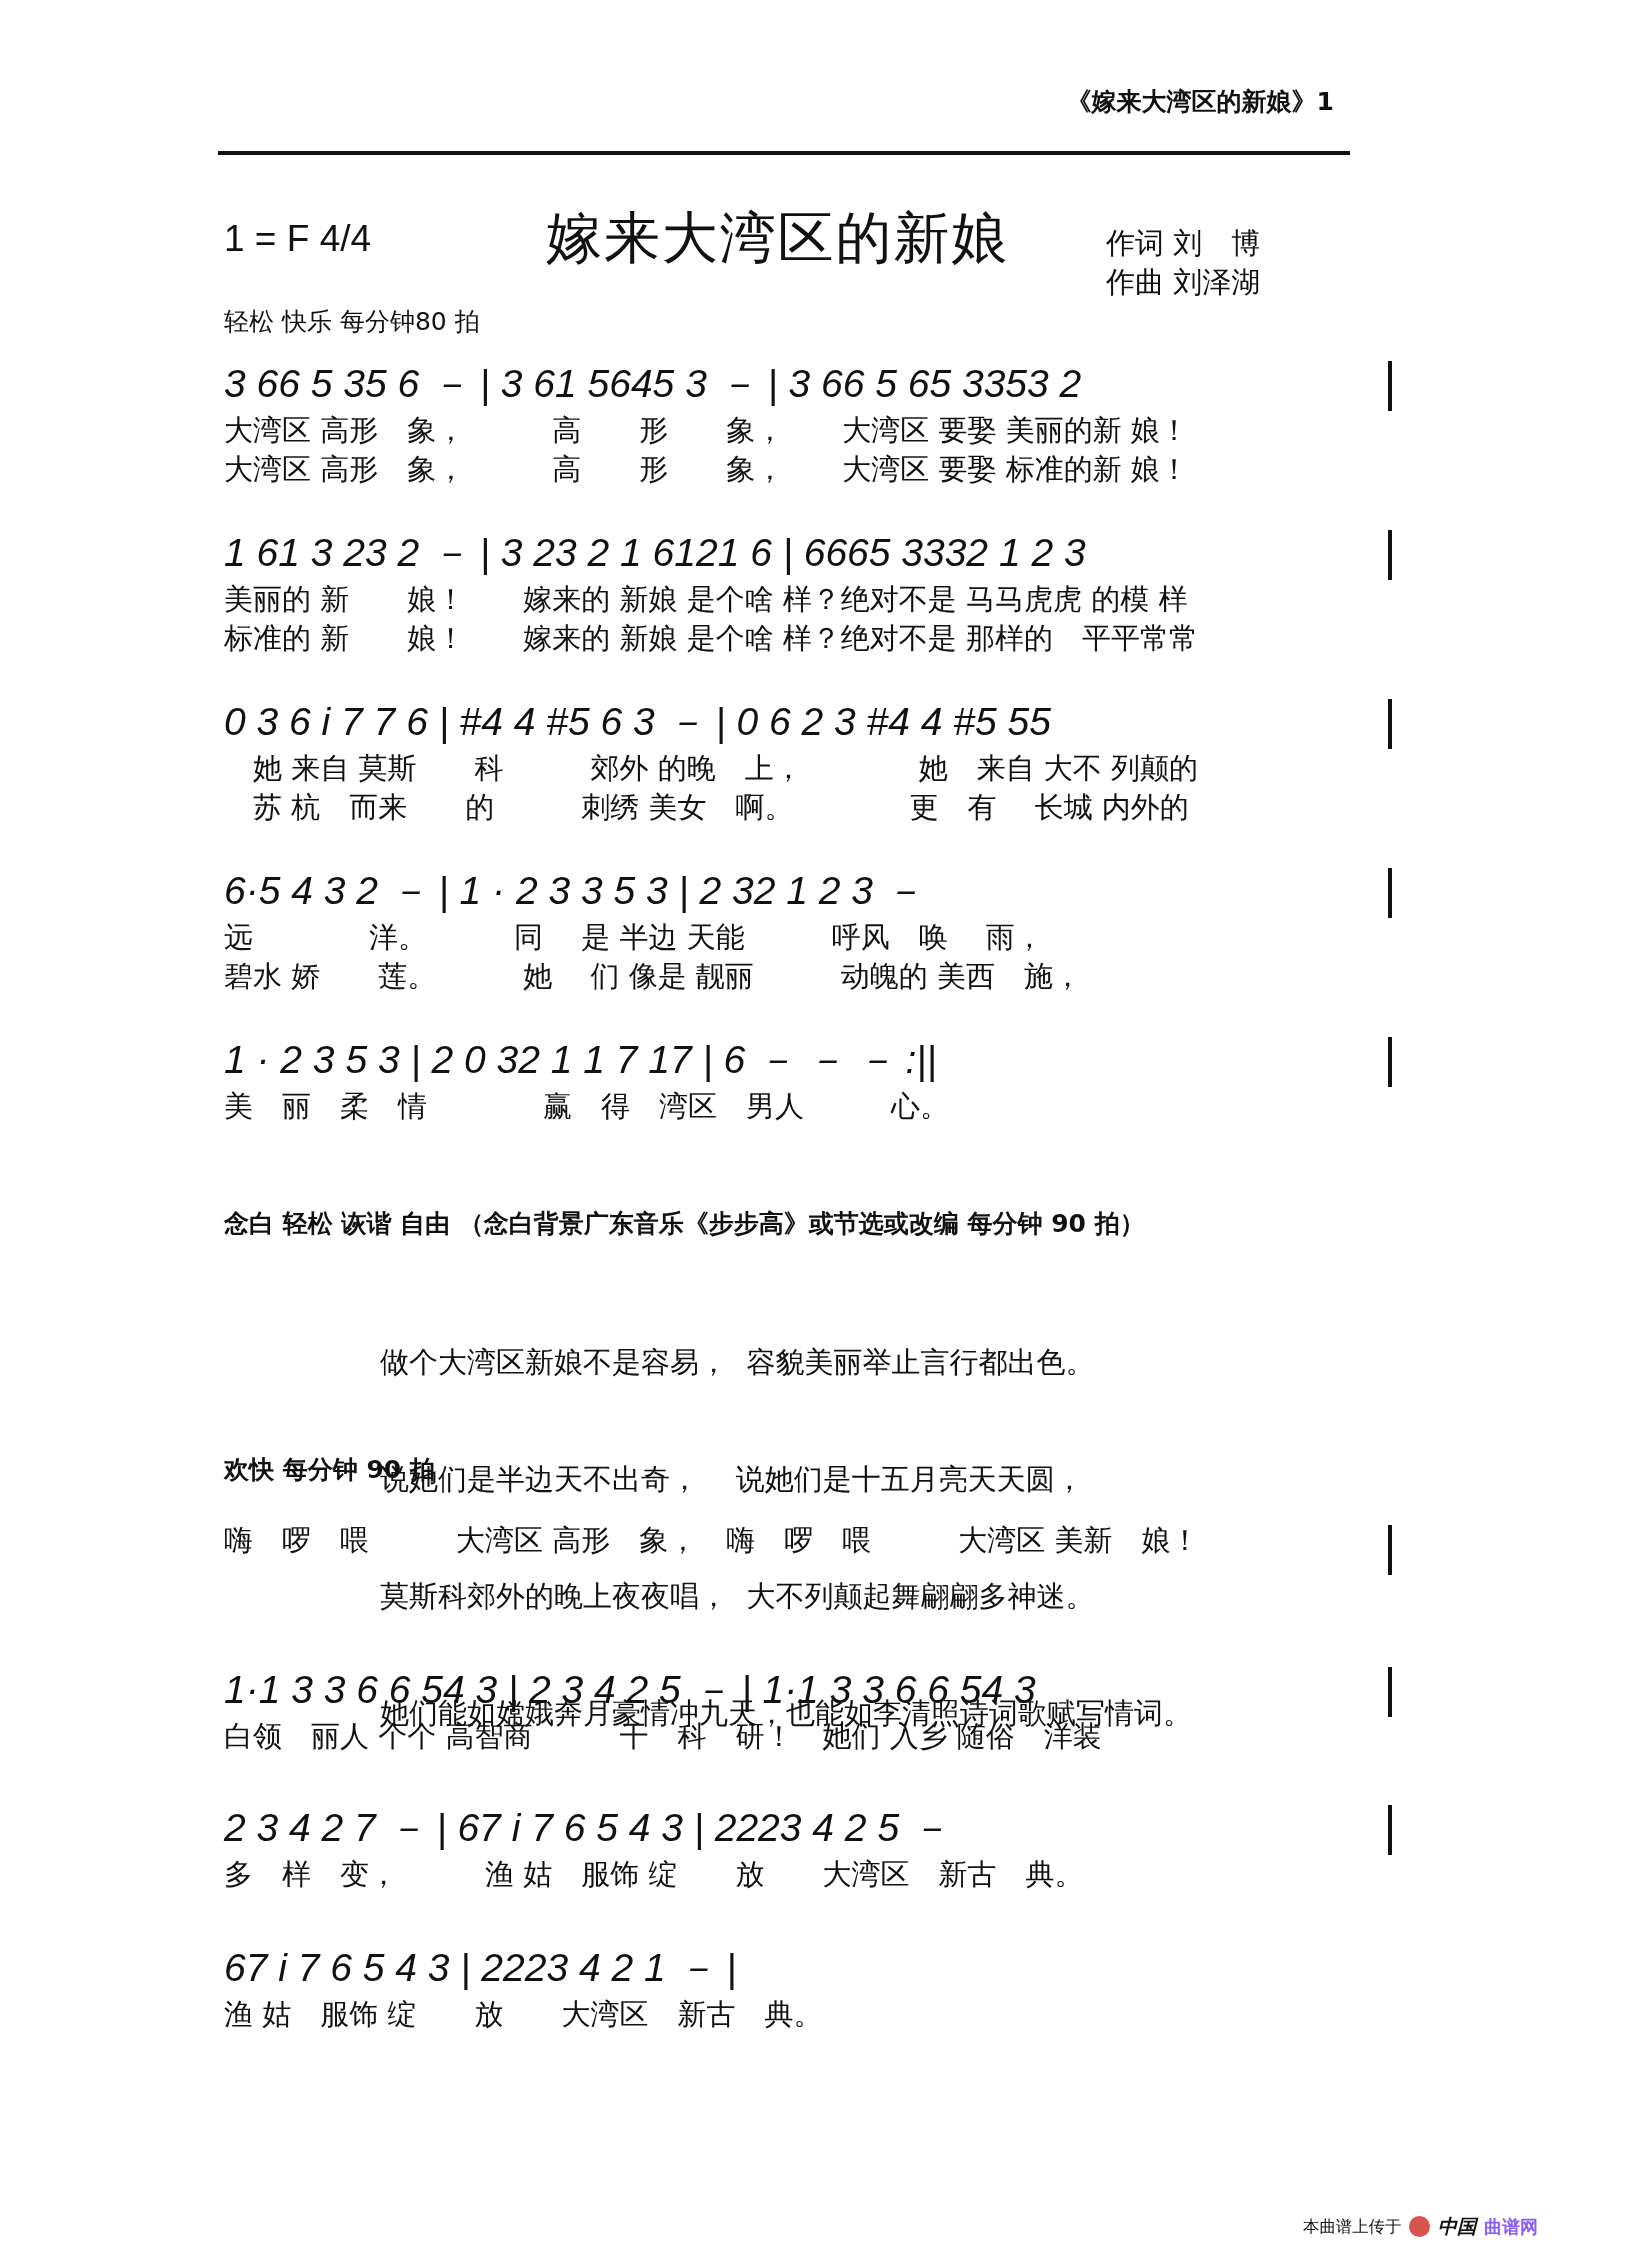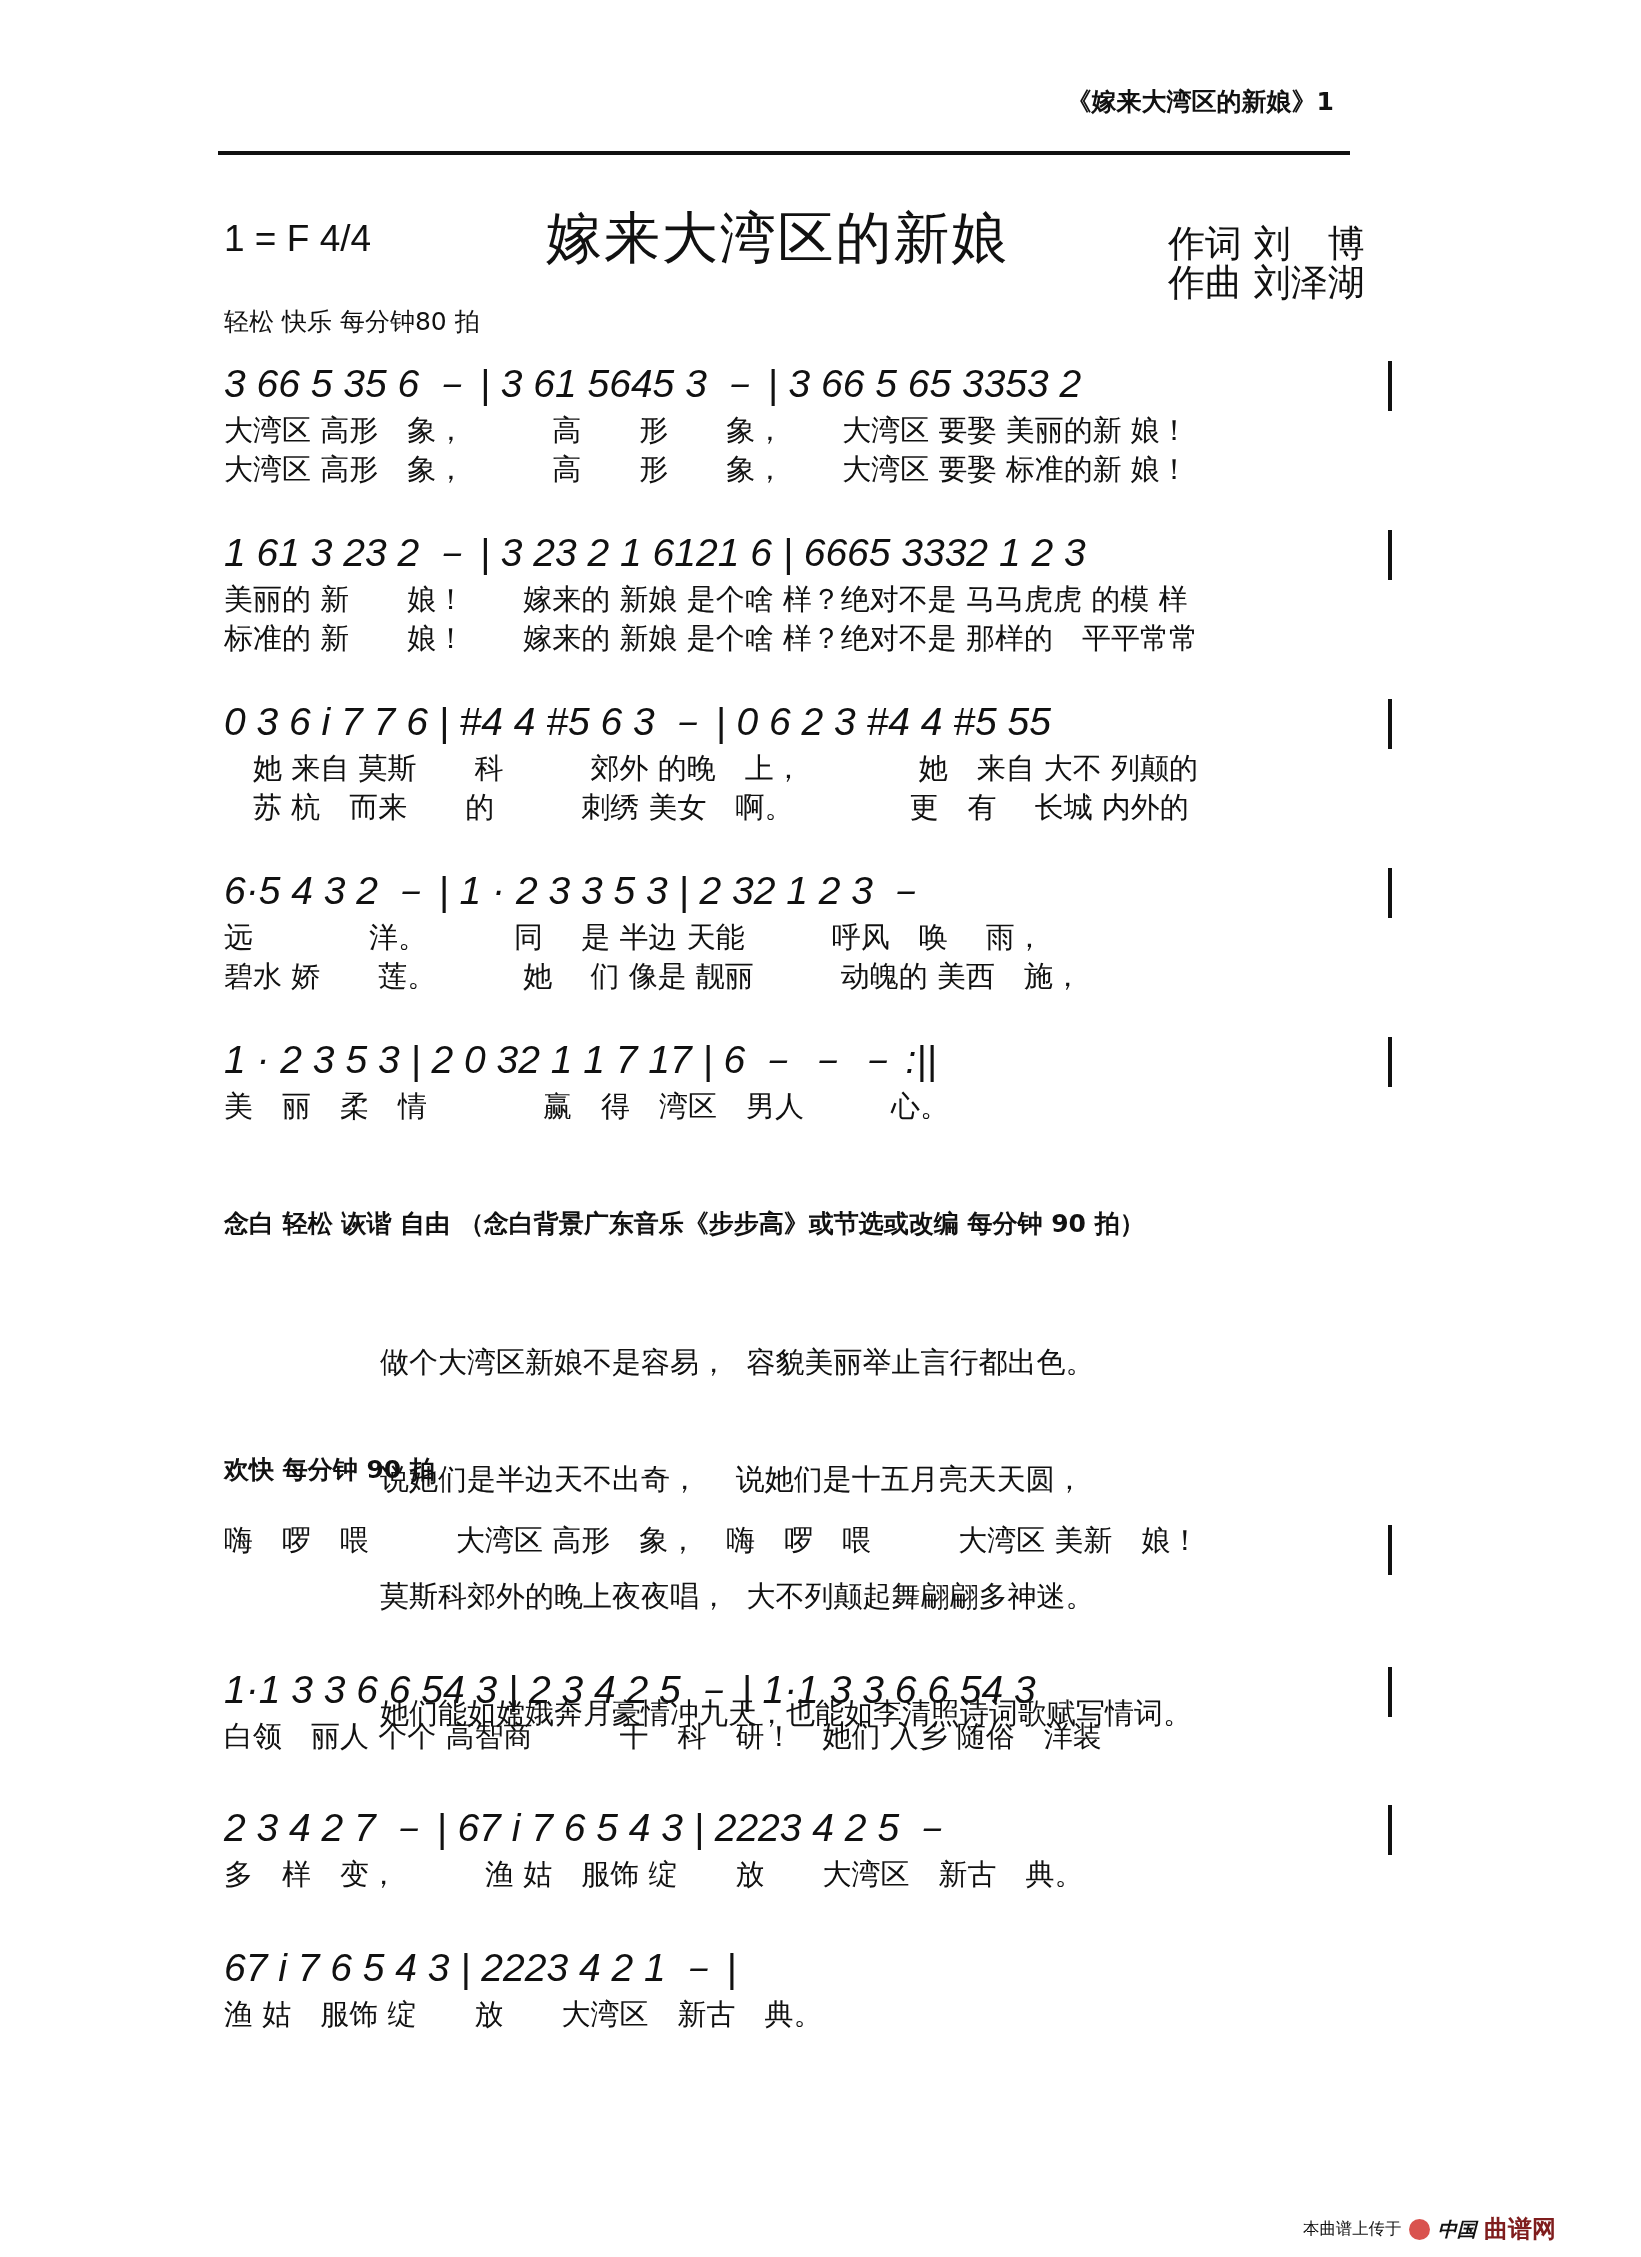--- a/index.html
+++ b/index.html
@@ -3,33 +3,33 @@
 <meta charset="utf-8">
 <style>
   html, body { margin:0; padding:0; background:#fff; }
   body { width:1641px; height:2257px; position:relative; overflow:hidden; color:#111;
          font-family:"DejaVu Sans", "Liberation Sans", sans-serif; }
   .abs { position:absolute; white-space:nowrap; }
   .header-title { right:307px; top:85px; font-size:25px; font-weight:bold; }
   .header-rule { left:218px; top:151px; width:1132px; height:3.9px; background:#111; }
   .key { left:224px; top:218px; font-size:37px; font-family:"Liberation Sans", sans-serif; }
   .title { left:546px; top:201px; font-size:56px; font-family:Liberation Serif, serif; letter-spacing:1.9px; }
-  .credits { left:1168px; top:224px; font-size:37px; line-height:39px; }
+  .credits { left:1106px; top:224px; font-size:29px; line-height:39px; }
   .tempo { left:224px; top:305px; font-size:25px; font-weight:normal; }
   .system { left:224px; width:1168px; }
   .notes { font-size:39px; font-family:"Liberation Sans", sans-serif; height:54px; line-height:54px;font-style:italic; }
   .lyric { font-size:29px; height:39px; line-height:39px; }
   .bar-end { position:absolute; right:0; top:3.9px; width:3.9px; height:50px; background:#111; }
   .narr-head { left:224px; top:1207px; font-size:25px; font-weight:bold; }
   .narr { left:353px; top:1265px; font-size:29px; line-height:39px; white-space:pre;margin-left:27px; }
   .tempo2 { left:224px; top:1453px; font-size:25px; font-weight:bold; }
   .footer { left:1303px; top:2213px; font-size:16.4px; display:flex; align-items:center; gap:7.7px;justify-content:space-between; }
   .logo-c { width:21px; height:21px; border-radius:50%; background:#d9534f; display:inline-block; }
   .logo-cn { font-weight:bold; font-size:19.3px; font-style:italic; }
-  .logo-qp { font-weight:bold; font-size:24px; color:#7f1d1d; }
+  .logo-qp { font-weight:bold; font-size:18px; color:#8b5cf6; }
 </style>
 </head>
 <body>
 
 <div class="abs header-title">《嫁来大湾区的新娘》1</div>
 <div class="abs header-rule"></div>
 
 <div class="abs key">1 = F 4/4</div>
 <div class="abs title">嫁来大湾区的新娘</div>
 <div class="abs credits">

